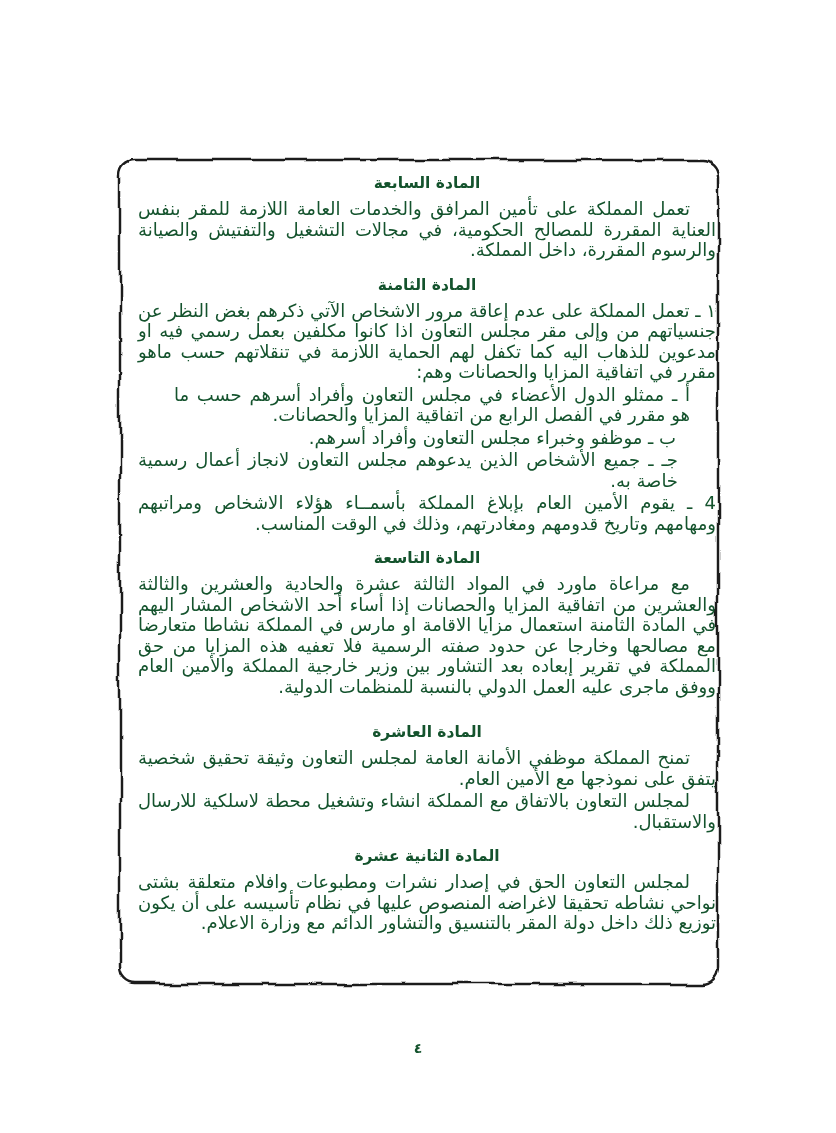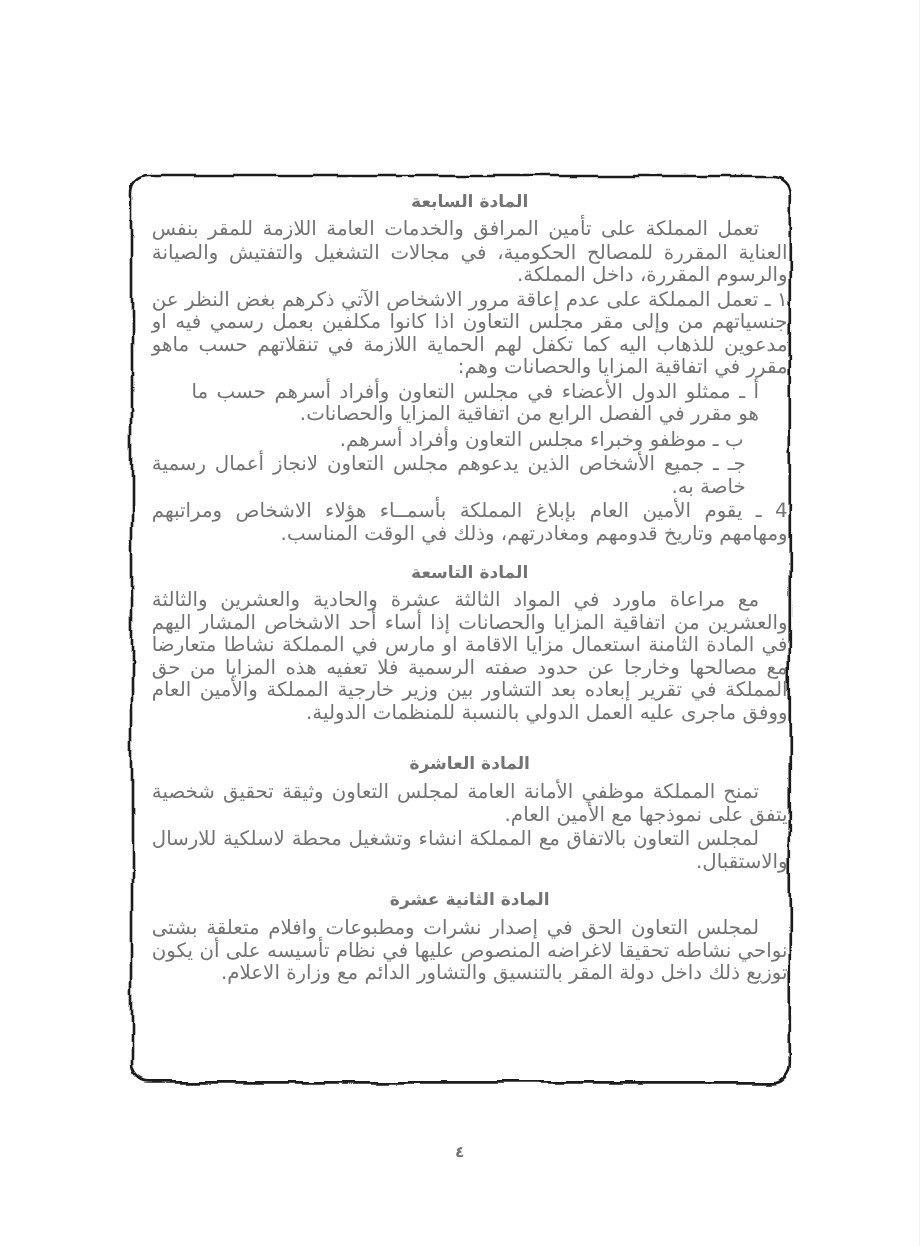--- a/index.html
+++ b/index.html
@@ -2,21 +2,21 @@
 <html lang="ar"><head>
 <meta charset="utf-8">
 <style>
   html, body { margin: 0; padding: 0; background: #e9e9e9; }
   .sheet {
     position: relative;
     width: 836px;
     height: 1133px;
     margin: 0 auto;
     background: #ffffff;
-    color: #737373;
+    color: #14532d;
     font-family: "DejaVu Sans", sans-serif;
     overflow: hidden;
   }
   .frame-svg {
     position: absolute;
     left: 108px;
     top: 148px;
     pointer-events: none;
   }
   .content {
@@ -72,20 +72,21 @@
   </svg>
 
   <div class="content">
 
     <section class="article">
       <h2 class="article-title">المادة السابعة</h2>
       <p class="para indent">تعمل المملكة على تأمين المرافق والخدمات العامة اللازمة للمقر بنفس العناية المقررة للمصالح الحكومية، في مجالات التشغيل والتفتيش والصيانة والرسوم المقررة، داخل المملكة.</p>
     </section>
 
     <section class="article">
+      <h2 class="article-title">المادة الثامنة</h2>
       <p class="para">١ ـ تعمل المملكة على عدم إعاقة مرور الاشخاص الآتي ذكرهم بغض النظر عن جنسياتهم من وإلى مقر مجلس التعاون اذا كانوا مكلفين بعمل رسمي فيه او مدعوين للذهاب اليه كما تكفل لهم الحماية اللازمة في تنقلاتهم حسب ماهو مقرر في اتفاقية المزايا والحصانات وهم:</p>
       <p class="para sub-a">أ ـ ممثلو الدول الأعضاء في مجلس التعاون وأفراد أسرهم حسب ما هو مقرر في الفصل الرابع من اتفاقية المزايا والحصانات.</p>
       <p class="para sub-b">ب ـ موظفو وخبراء مجلس التعاون وأفراد أسرهم.</p>
       <p class="para sub-c">جـ ـ جميع الأشخاص الذين يدعوهم مجلس التعاون لانجاز أعمال رسمية خاصة به.</p>
       <p class="para">4 ـ يقوم الأمين العام بإبلاغ المملكة بأسمــاء هؤلاء الاشخاص ومراتبهم ومهامهم وتاريخ قدومهم ومغادرتهم، وذلك في الوقت المناسب.</p>
     </section>
 
     <section class="article">
       <h2 class="article-title">المادة التاسعة</h2>
       <p class="para indent">مع مراعاة ماورد في المواد الثالثة عشرة والحادية والعشرين والثالثة والعشرين من اتفاقية المزايا والحصانات إذا أساء أحد الاشخاص المشار اليهم في المادة الثامنة استعمال مزايا الاقامة او مارس في المملكة نشاطا متعارضا مع مصالحها وخارجا عن حدود صفته الرسمية فلا تعفيه هذه المزايا من حق المملكة في تقرير إبعاده بعد التشاور بين وزير خارجية المملكة والأمين العام ووفق ماجرى عليه العمل الدولي بالنسبة للمنظمات الدولية.</p>

